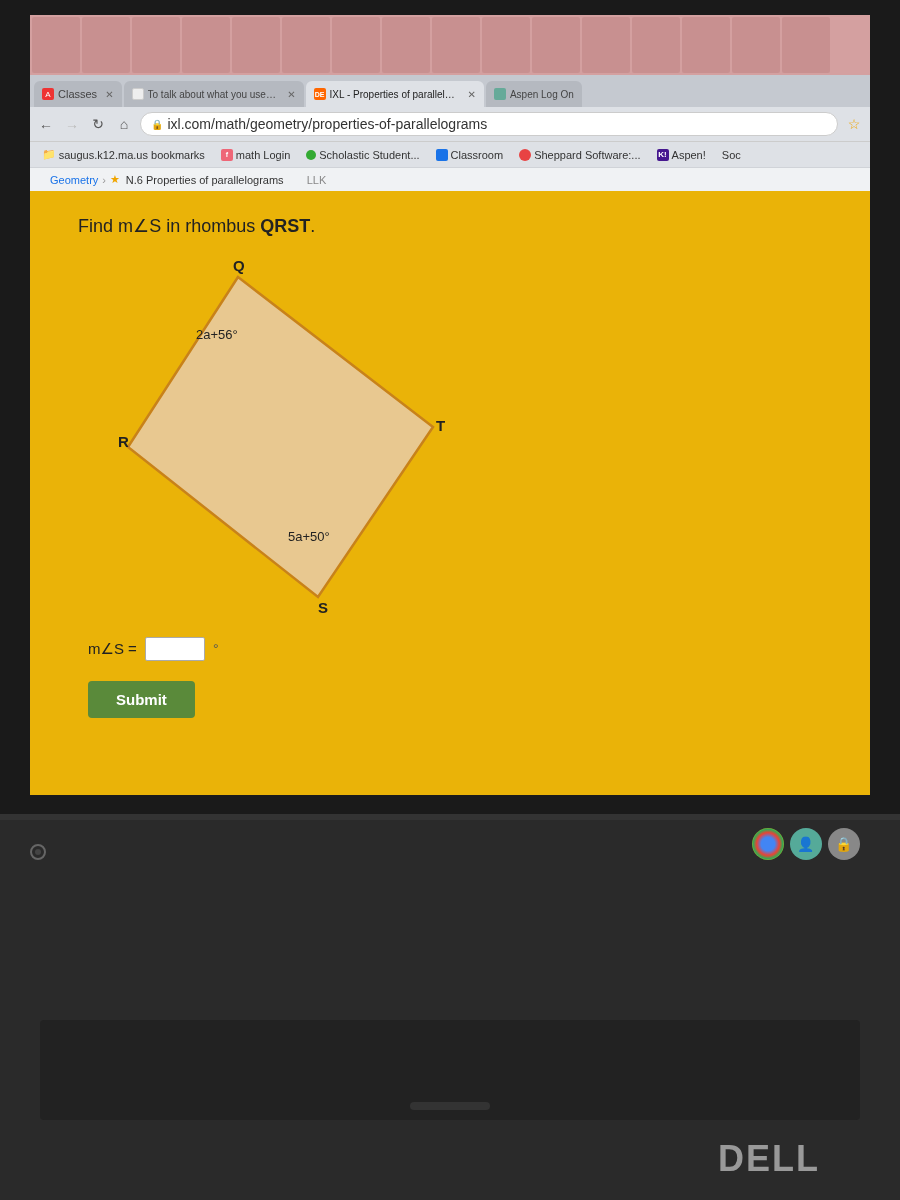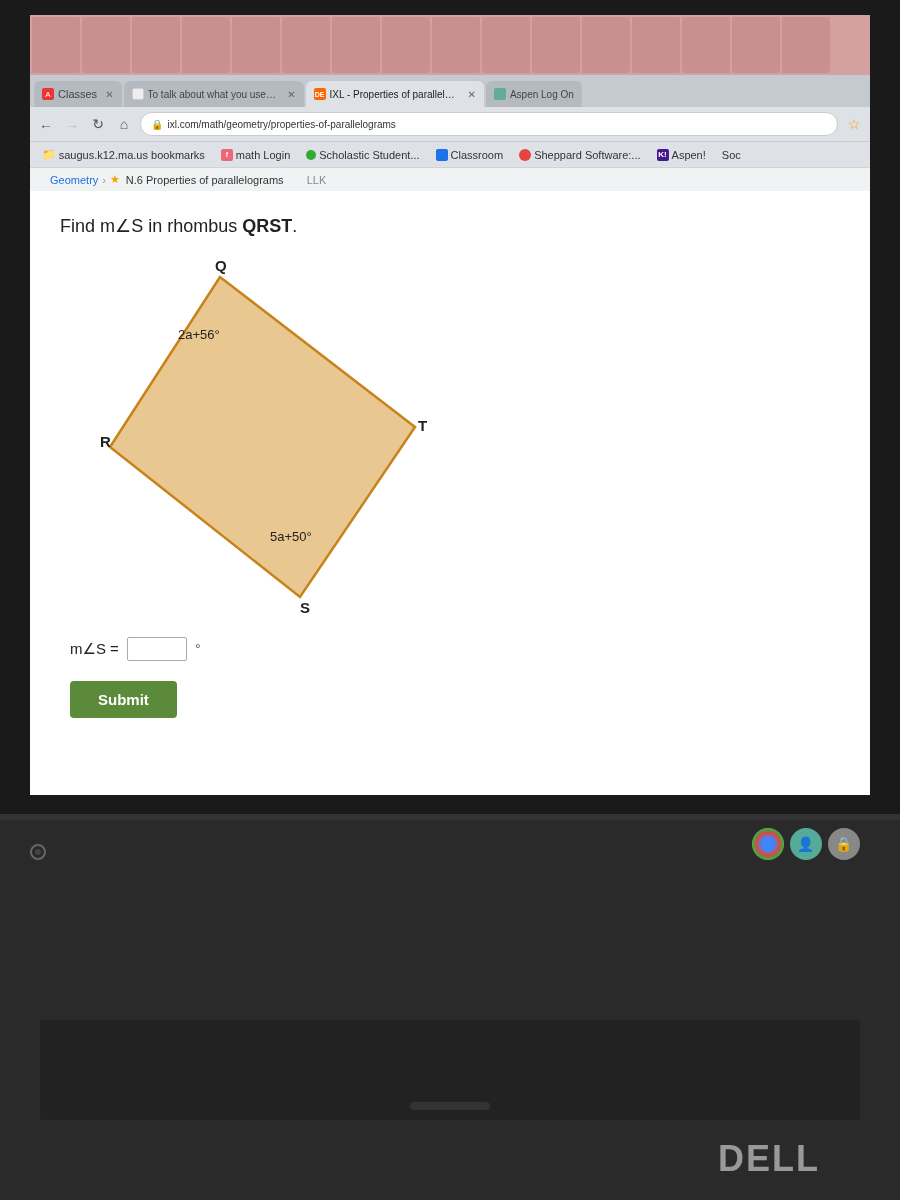--- a/index.html
+++ b/index.html
@@ -197,22 +197,22 @@
       margin-right: 2px;
     }
 
     
     .content-area {
       position: absolute;
       top: 176px;
       left: 0;
       right: 0;
       bottom: 0;
-      background: #ffffff;
-      padding: 24px 30px;
+      background: #eab308;
+      padding: 24px 48px;
       overflow: hidden;
     }
 
     .problem-title {
       font-size: 18px;
       font-weight: normal;
       color: #222;
       margin-bottom: 20px;
     }
 
@@ -476,21 +476,21 @@
         </div>
       </div>
 
       <div class="address-bar-row">
         <div class="nav-btn">←</div>
         <div class="nav-btn" style="color:#bbb;">→</div>
         <div class="nav-btn">↻</div>
         <div class="nav-btn">⌂</div>
         <div class="address-bar">
           <span class="lock-icon">🔒</span>
-          <span style="font-size:10px;color:#333;">ixl.com/math/geometry/properties-of-parallelograms</span>
+          <span style="font-size:14px;color:#333;">ixl.com/math/geometry/properties-of-parallelograms</span>
         </div>
         <div class="nav-btn" style="color:#f0a500;">☆</div>
       </div>
 
       <div class="bookmarks-bar">
         <div class="bookmark-item">
           <span class="bookmark-folder-icon">📁</span>
           <span>saugus.k12.ma.us bookmarks</span>
         </div>
         <div class="bookmark-item">

